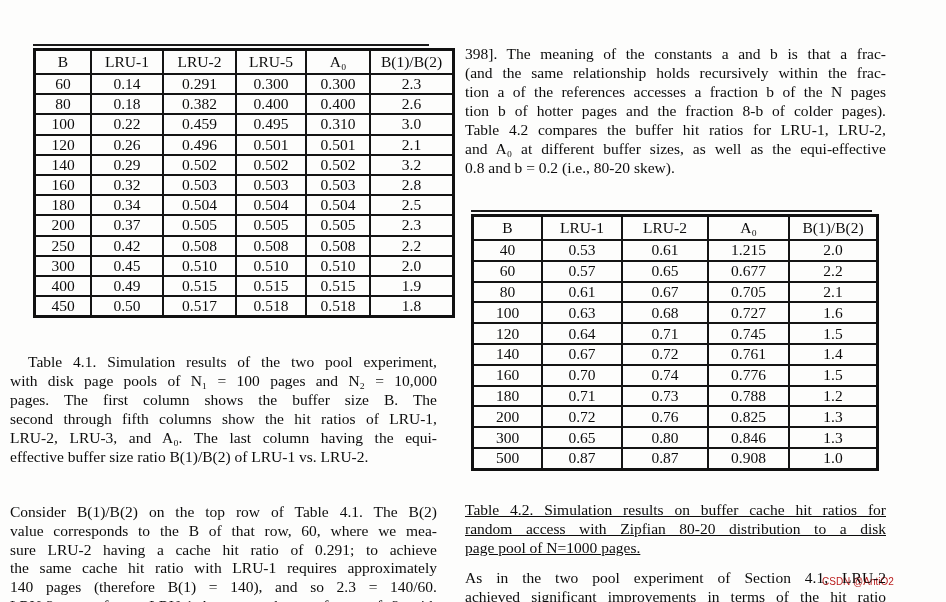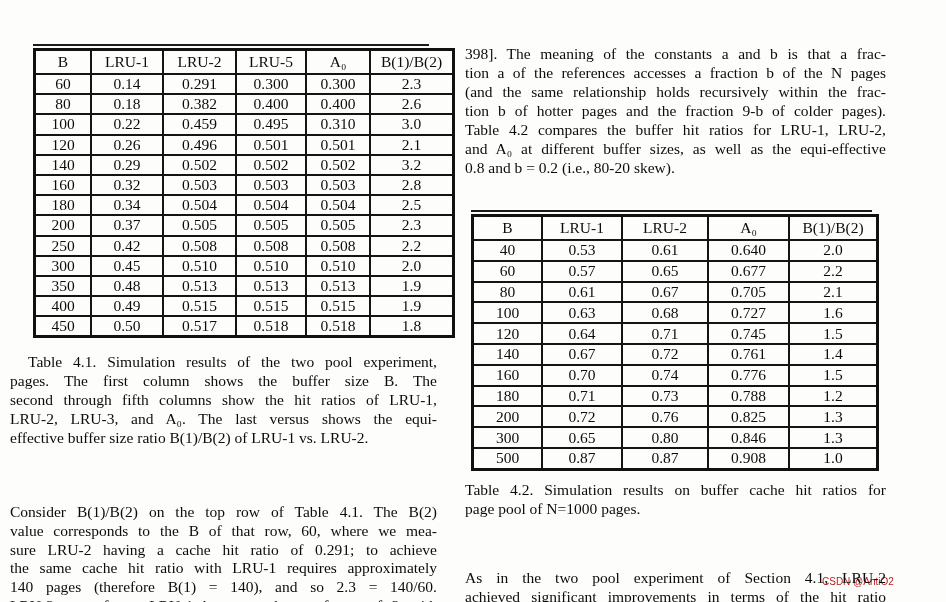--- a/index.html
+++ b/index.html
@@ -45,21 +45,21 @@
   #table42 th:nth-child(4),#table42 td:nth-child(4){width:75px;}
   #table42 th:nth-child(5),#table42 td:nth-child(5){width:82px;}
   
   .tline{position:absolute;height:1.5px;background:#1a1a1a;z-index:1;}
   #t41-topline{left:33px;top:44px;width:396px;}
   #t42-topline{left:471px;top:210px;width:401px;}
   
   #paraR1{left:465px;top:44px;width:421px;}
   #cap41{left:10px;top:352px;width:427px;}
   #paraL{left:10px;top:503px;width:427px;}
-  #cap42{left:465px;top:480px;width:421px;}
+  #cap42{left:465px;top:500px;width:421px;text-decoration:underline;}
   #paraR2{left:465px;top:568px;width:421px;}
   
   #watermark{
     position:absolute;left:822px;top:576px;z-index:1;
     font-family:Liberation Sans, sans-serif;
     font-size:10px;color:#b91c1c;white-space:nowrap;
   }
 </style>
 </head>
 <body>
@@ -153,68 +153,61 @@
         </tr>
         <tr>
           <td>300</td>
           <td>0.45</td>
           <td>0.510</td>
           <td>0.510</td>
           <td>0.510</td>
           <td>2.0</td>
         </tr>
         <tr>
-          <td>350</td>
-          <td>0.48</td>
-          <td>0.513</td>
-          <td>0.513</td>
-          <td>0.513</td>
-          <td>1.9</td>
-        </tr>
-        <tr>
           <td>400</td>
           <td>0.49</td>
           <td>0.515</td>
           <td>0.515</td>
           <td>0.515</td>
           <td>1.9</td>
         </tr>
         <tr>
           <td>450</td>
           <td>0.50</td>
           <td>0.517</td>
           <td>0.518</td>
           <td>0.518</td>
           <td>1.8</td>
         </tr>
       </tbody>
     </table>
 
   <div class="txt" id="cap41">
       <div class="jline">Table 4.1. Simulation results of the two pool experiment,</div>
+      <div class="jline">with disk page pools of N₁ = 100 pages and N₂ = 10,000</div>
       <div class="jline">pages. The first column shows the buffer size B. The</div>
       <div class="jline">second through fifth columns show the hit ratios of LRU-1,</div>
-      <div class="jline">LRU-2, LRU-3, and A₀. The last versus shows the equi-</div>
+      <div class="jline">LRU-2, LRU-3, and A₀. The last column having the equi-</div>
       <div class="jline end">effective buffer size ratio B(1)/B(2) of LRU-1 vs. LRU-2.</div>
     </div>
 
   <div class="txt" id="paraL">
       <div class="jline">Consider B(1)/B(2) on the top row of Table 4.1. The B(2)</div>
       <div class="jline">value corresponds to the B of that row, 60, where we mea-</div>
       <div class="jline">sure LRU-2 having a cache hit ratio of 0.291; to achieve</div>
       <div class="jline">the same cache hit ratio with LRU-1 requires approximately</div>
       <div class="jline">140 pages (therefore B(1) = 140), and so 2.3 = 140/60.</div>
       <div class="jline">LRU-2 outperforms LRU-1 by more than a factor of 2 with</div>
     </div>
 
   <div class="txt" id="paraR1">
       <div class="jline">398]. The meaning of the constants a and b is that a frac-</div>
+      <div class="jline">(and the same relationship holds recursively within the frac-</div>
       <div class="jline">tion a of the references accesses a fraction b of the N pages</div>
-      <div class="jline">(and the same relationship holds recursively within the frac-</div>
-      <div class="jline">tion b of hotter pages and the fraction 9-b of colder pages).</div>
+      <div class="jline">tion b of hotter pages and the fraction 8-b of colder pages).</div>
       <div class="jline">Table 4.2 compares the buffer hit ratios for LRU-1, LRU-2,</div>
       <div class="jline">and A₀ at different buffer sizes, as well as the equi-effective</div>
       <div class="jline end">0.8 and b = 0.2 (i.e., 80-20 skew).</div>
     </div>
 
   <div class="tline" id="t42-topline"></div>
   <table id="table42">
       <thead>
         <tr>
           <th>B</th>
@@ -222,21 +215,21 @@
           <th>LRU-2</th>
           <th>A₀</th>
           <th>B(1)/B(2)</th>
         </tr>
       </thead>
       <tbody>
         <tr>
           <td>40</td>
           <td>0.53</td>
           <td>0.61</td>
-          <td>0.640</td>
+          <td>1.215</td>
           <td>2.0</td>
         </tr>
         <tr>
           <td>60</td>
           <td>0.57</td>
           <td>0.65</td>
           <td>0.677</td>
           <td>2.2</td>
         </tr>
         <tr>
@@ -300,20 +293,21 @@
           <td>0.87</td>
           <td>0.87</td>
           <td>0.908</td>
           <td>1.0</td>
         </tr>
       </tbody>
     </table>
 
   <div class="txt" id="cap42">
       <div class="jline">Table 4.2.  Simulation results on buffer cache hit ratios for</div>
+      <div class="jline">random access with Zipfian 80-20 distribution to a disk</div>
       <div class="jline end">page pool of N=1000 pages.</div>
     </div>
 
   <div class="txt" id="paraR2">
       <div class="jline">As in the two pool experiment of Section 4.1, LRU-2</div>
       <div class="jline">achieved significant improvements in terms of the hit ratio</div>
     </div>
 
   <div id="watermark">CSDN @AntiO2</div>
 </div>

